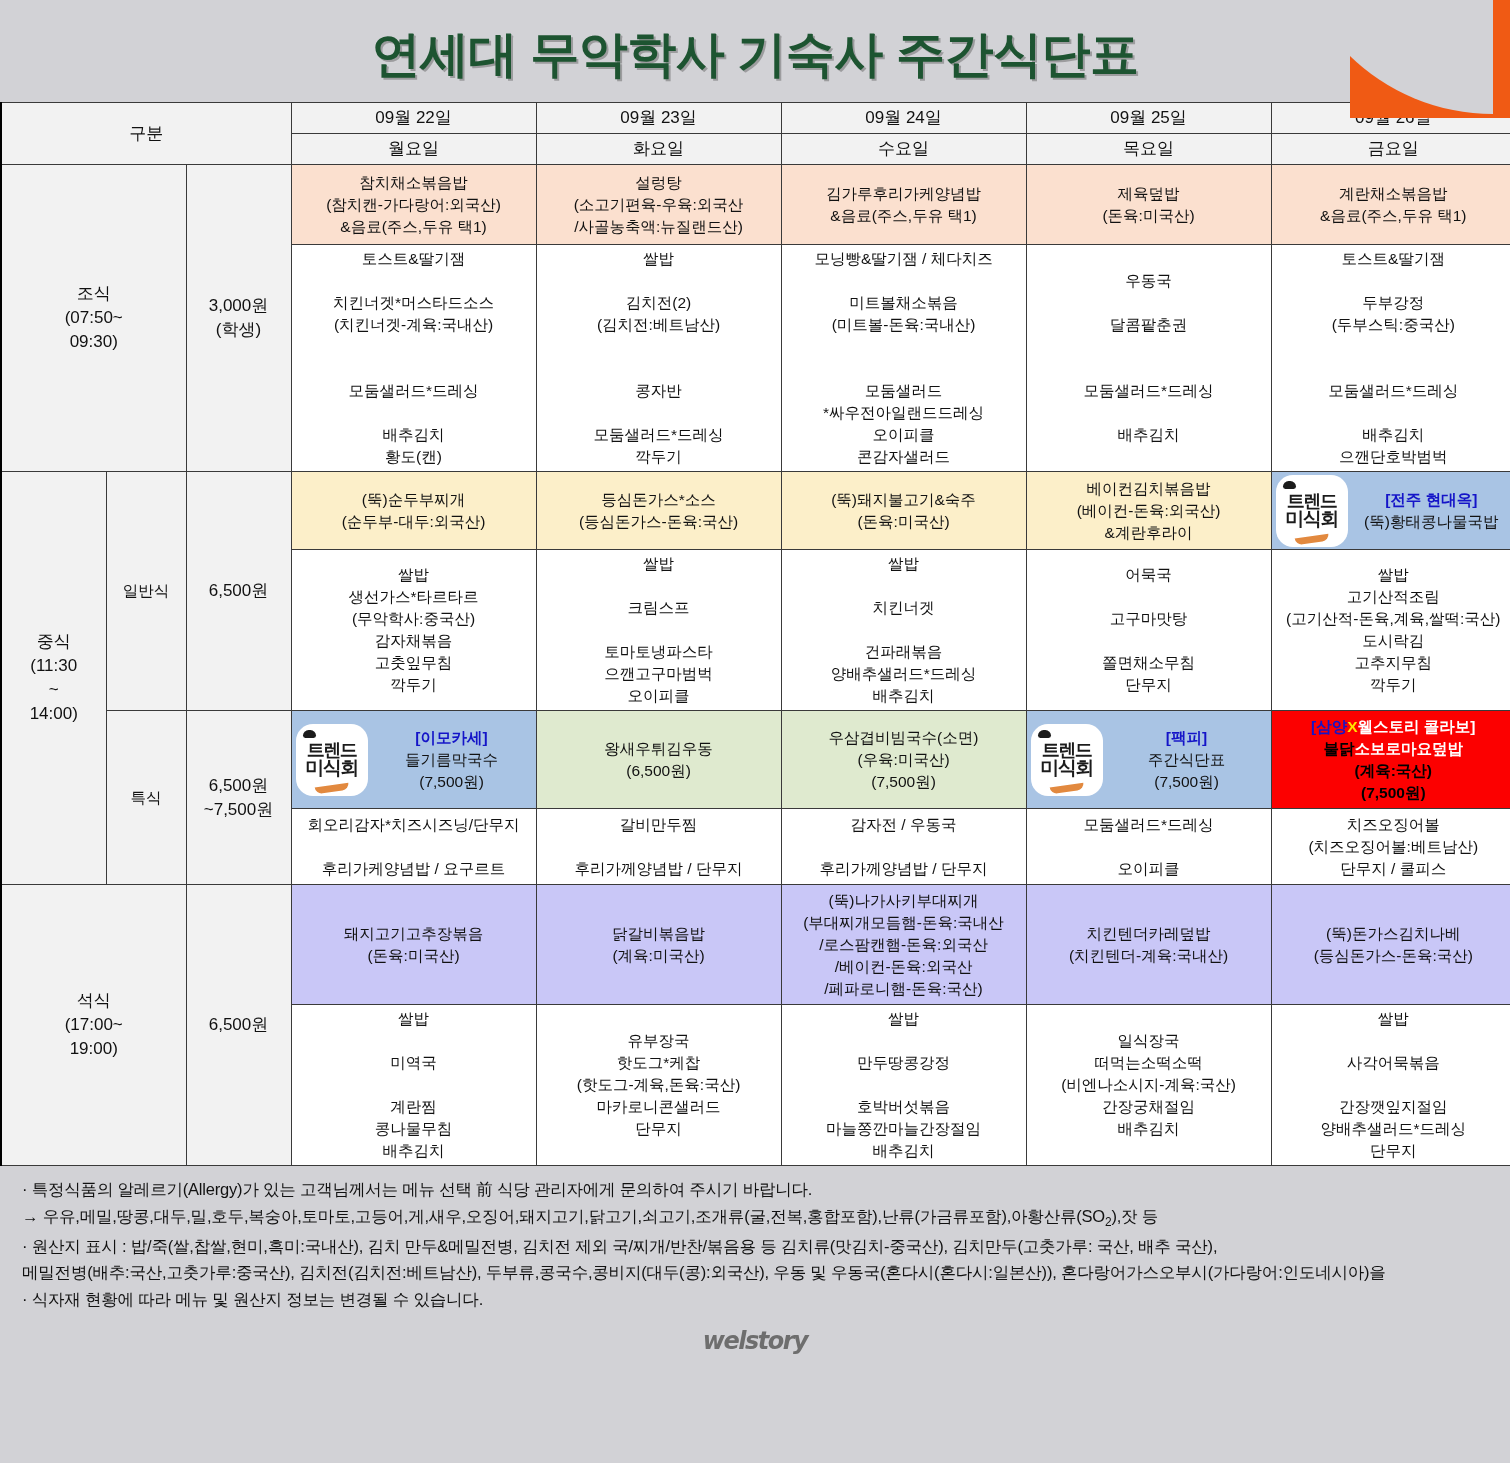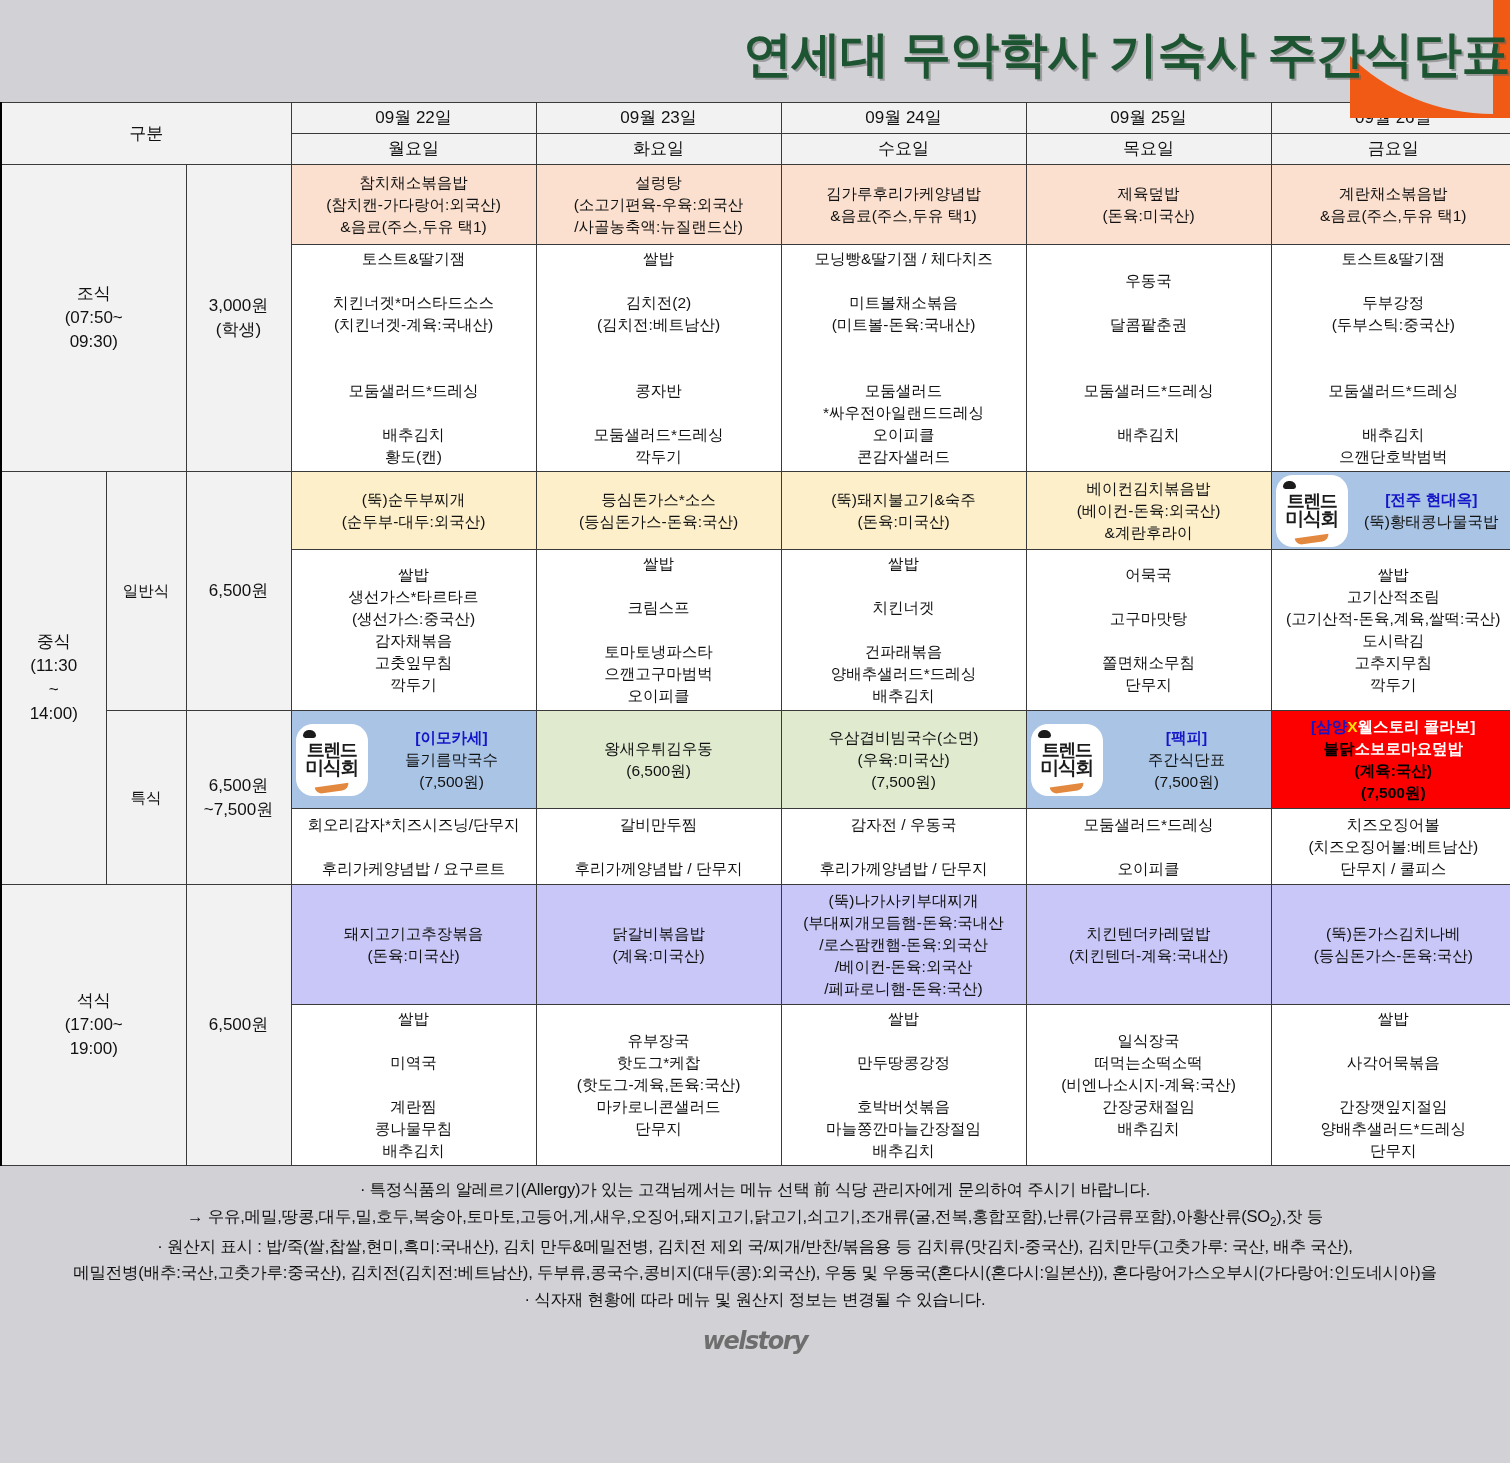--- a/index.html
+++ b/index.html
@@ -26,21 +26,21 @@
   #corner-swoosh::after {
     content: "";
     position: absolute;
     left: -62px; top: -108px;
     width: 205px; height: 222px;
     background: #d2d2d6;
     border-radius: 0 0 0 205px;
   }
   #title {
     position: relative;
-    text-align: right;
+    text-align: center;
     padding-top: 22px;
     padding-bottom: 14px;
     font-size: 49px;
     font-weight: bold;
     color: #1d5431;
     letter-spacing: -0.5px;
     text-shadow: 2px 2px 0 rgba(90,90,90,0.45);
   }
   table.menu {
     border-collapse: collapse;
@@ -104,21 +104,20 @@
   .sp-red .ln1 .x { color: #ffe400; }
   .sp-red .ln1 .wel { color: #ffffff; }
   .sp-red .ln1 .col { color: #ffffff; }
   .sp-red .ln2 { font-weight: bold; color: #ffffff; }
   .sp-red .ln2 .buldak { color: #000000; }
   .sp-red .ln3, .sp-red .ln4 { font-weight: bold; color: #000; }
 
   
   #notes {
     width: 1466px; margin: 10px auto 7px;
-    text-align: center;
     font-size: 16.5px;
     color: #111;
     line-height: 1.62;
     letter-spacing: -0.2px;
   }
   #notes .n { display: block; }
   #welstory {
     text-align: center;
     margin-top: 14px;
     font-size: 24px;
@@ -244,21 +243,21 @@
                 <div class="brandline">[전주 현대옥]</div>
                 <div>(뚝)황태콩나물국밥</div>
               </div>
             </div>
           </td>
         </tr>
         <tr>
           <td class="body-cell" style="height:152px">
             <div>쌀밥</div>
             <div>생선가스*타르타르</div>
-            <div>(생선가스:중국산)</div>
+            <div>(무악학사:중국산)</div>
             <div>감자채볶음</div>
             <div>고춧잎무침</div>
             <div>깍두기</div>
           </td>
           <td class="body-cell" style="height:152px"><div>쌀밥</div><br><div>크림스프</div><br><div>토마토냉파스타</div><div>으깬고구마범벅</div><div>오이피클</div></td>
           <td class="body-cell" style="height:152px"><div>쌀밥</div><br><div>치킨너겟</div><br><div>건파래볶음</div><div>양배추샐러드*드레싱</div><div>배추김치</div></td>
           <td class="body-cell" style="height:152px"><div>어묵국</div><br><div>고구마맛탕</div><br><div>쫄면채소무침</div><div>단무지</div></td>
           <td class="body-cell rb" style="height:152px">
             <div>쌀밥</div>
             <div>고기산적조림</div>

